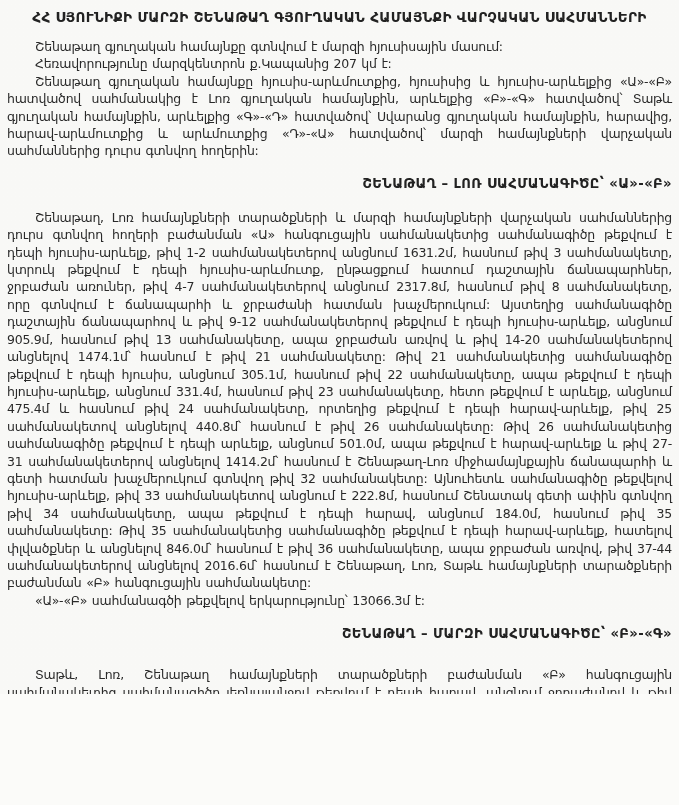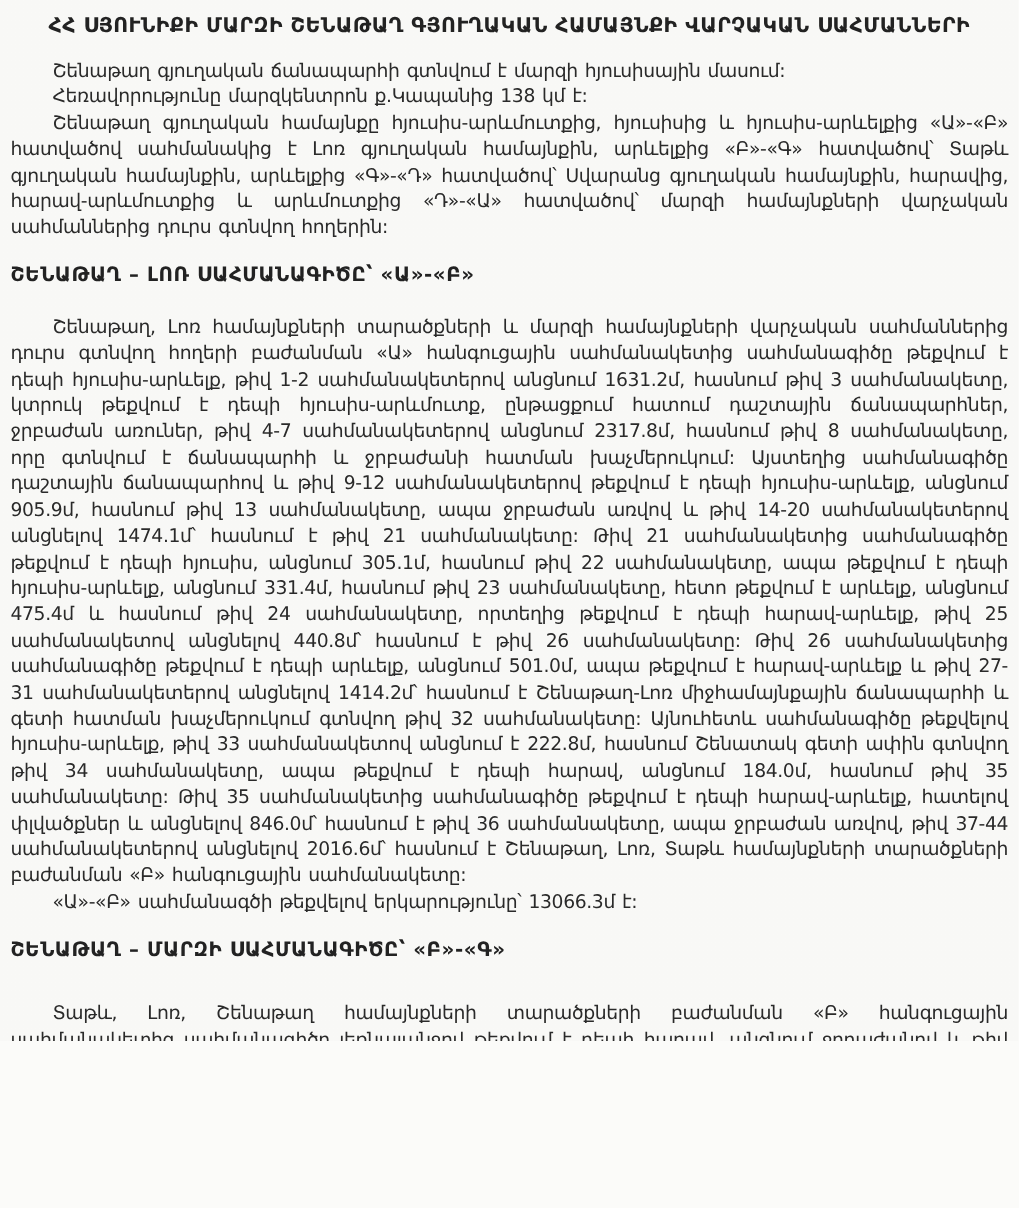--- a/index.html
+++ b/index.html
@@ -39,44 +39,44 @@
     line-height: 17.4px;
     letter-spacing: -0.25px;
     text-align: justify;
     text-indent: 28px;
     word-spacing: 1px;
   }
   .para.single {
     text-align: left;
   }
   .section-heading {
-    text-align: left;
+    text-align: right;
     font-weight: bold;
     font-size: 13.2px;
     line-height: 17px;
     letter-spacing: 0.4px;
     color: #222;
     margin: 15px 0 17px 0;
   }
   .section-heading.second {
     margin: 16px 0 24px 0;
   }
 </style>
 </head>
 <body>
 
 <div class="page">
 
   <div class="doc-title">
     <div>ՀՀ  ՍՅՈՒՆԻՔԻ ՄԱՐԶԻ ՇԵՆԱԹԱՂ ԳՅՈՒՂԱԿԱՆ ՀԱՄԱՅՆՔԻ ՎԱՐՉԱԿԱՆ ՍԱՀՄԱՆՆԵՐԻ</div>
   </div>
 
-  <p class="para single">Շենաթաղ  գյուղական ճանապարհի գտնվում է մարզի հյուսիսային մասում:</p>
+  <p class="para single">Շենաթաղ  գյուղական համայնքը գտնվում է մարզի հյուսիսային մասում:</p>
 
-  <p class="para single">Հեռավորությունը մարզկենտրոն ք.Կապանից   138 կմ է:</p>
+  <p class="para single">Հեռավորությունը մարզկենտրոն ք.Կապանից   207 կմ է:</p>
 
   <p class="para">Շենաթաղ գյուղական համայնքը հյուսիս-արևմուտքից, հյուսիսից և հյուսիս-արևելքից «Ա»-«Բ» հատվածով սահմանակից է Լոռ գյուղական համայնքին, արևելքից «Բ»-«Գ» հատվածով՝ Տաթև գյուղական համայնքին, արևելքից «Գ»-«Դ» հատվածով՝ Սվարանց գյուղական համայնքին, հարավից, հարավ-արևմուտքից և արևմուտքից «Դ»-«Ա» հատվածով՝ մարզի համայնքների վարչական սահմաններից դուրս գտնվող հողերին:</p>
 
   <div class="section-heading">ՇԵՆԱԹԱՂ – ԼՈՌ ՍԱՀՄԱՆԱԳԻԾԸ՝  «Ա»-«Բ»</div>
 
   <p class="para">Շենաթաղ, Լոռ համայնքների տարածքների և մարզի համայնքների վարչական սահմաններից դուրս գտնվող հողերի բաժանման «Ա» հանգուցային սահմանակետից սահմանագիծը թեքվում է դեպի հյուսիս-արևելք, թիվ 1-2 սահմանակետերով անցնում 1631.2մ, հասնում թիվ 3 սահմանակետը, կտրուկ թեքվում է դեպի հյուսիս-արևմուտք, ընթացքում հատում դաշտային ճանապարհներ, ջրբաժան առուներ, թիվ 4-7 սահմանակետերով անցնում 2317.8մ, հասնում թիվ 8 սահմանակետը, որը գտնվում է ճանապարհի և ջրբաժանի հատման խաչմերուկում: Այստեղից սահմանագիծը դաշտային ճանապարհով և թիվ 9-12 սահմանակետերով թեքվում է դեպի հյուսիս-արևելք, անցնում  905.9մ, հասնում թիվ 13 սահմանակետը, ապա ջրբաժան առվով և թիվ 14-20 սահմանակետերով անցնելով 1474.1մ՝ հասնում է թիվ 21 սահմանակետը: Թիվ 21 սահմանակետից սահմանագիծը թեքվում է դեպի հյուսիս, անցնում 305.1մ, հասնում թիվ 22 սահմանակետը, ապա թեքվում է դեպի հյուսիս-արևելք, անցնում 331.4մ, հասնում թիվ 23 սահմանակետը, հետո թեքվում է արևելք, անցնում 475.4մ և հասնում թիվ 24 սահմանակետը, որտեղից թեքվում է դեպի հարավ-արևելք, թիվ 25 սահմանակետով անցնելով 440.8մ՝ հասնում է թիվ 26 սահմանակետը: Թիվ 26 սահմանակետից սահմանագիծը թեքվում է դեպի արևելք, անցնում 501.0մ, ապա թեքվում է հարավ-արևելք և թիվ 27-31 սահմանակետերով անցնելով 1414.2մ՝ հասնում է Շենաթաղ-Լոռ միջհամայնքային ճանապարհի և գետի հատման խաչմերուկում գտնվող թիվ 32 սահմանակետը: Այնուհետև սահմանագիծը թեքվելով հյուսիս-արևելք, թիվ 33 սահմանակետով անցնում է 222.8մ, հասնում Շենատակ գետի ափին գտնվող թիվ 34 սահմանակետը, ապա թեքվում է դեպի հարավ, անցնում 184.0մ, հասնում թիվ 35 սահմանակետը: Թիվ 35  սահմանակետից սահմանագիծը թեքվում է դեպի հարավ-արևելք, հատելով փլվածքներ և անցնելով 846.0մ՝ հասնում է թիվ 36 սահմանակետը, ապա ջրբաժան առվով, թիվ 37-44 սահմանակետերով անցնելով 2016.6մ՝ հասնում է Շենաթաղ, Լոռ, Տաթև համայնքների տարածքների բաժանման «Բ» հանգուցային սահմանակետը:</p>
 
   <p class="para single">«Ա»-«Բ» սահմանագծի թեքվելով երկարությունը՝  13066.3մ է:</p>
 
   <div class="section-heading second">ՇԵՆԱԹԱՂ – ՄԱՐԶԻ ՍԱՀՄԱՆԱԳԻԾԸ՝  «Բ»-«Գ»</div>

